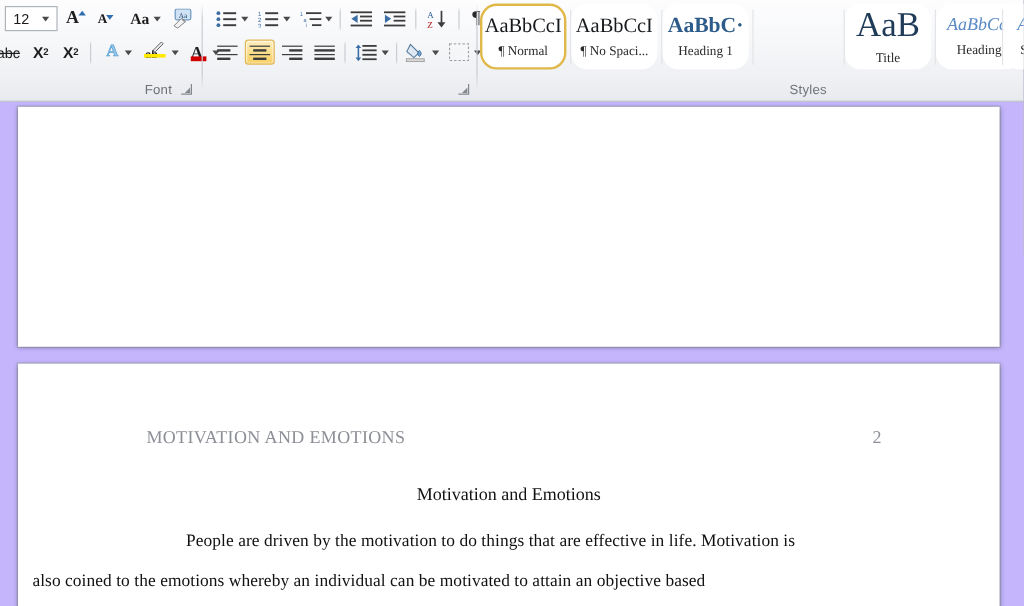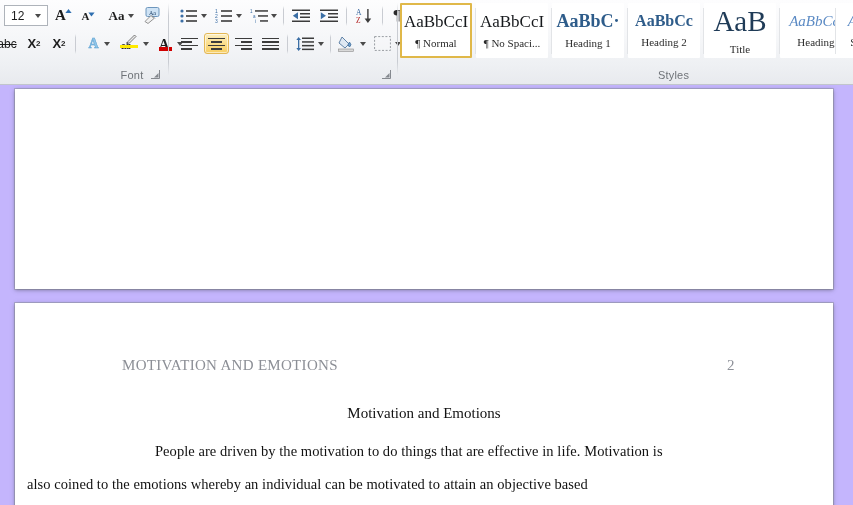--- a/index.html
+++ b/index.html
@@ -64,21 +64,21 @@
   .sup { font-size: 8px; vertical-align: super; }
   .sub { font-size: 8px; vertical-align: sub; }
 
   
   .lines { display:flex; flex-direction:column; justify-content:center; gap:2px; }
   .lines i { display:block; height:1.5px; background:#3c3c3c; }
 
   
   .sty {
     position: absolute; top: 3px; width: 72px; height: 55px;
-    box-sizing: border-box; border: 1px solid transparent; border-radius: 1px;
+    box-sizing: border-box; border: 1px solid transparent; border-radius: 14px;
     background: #fff;
     display: flex; flex-direction: column; align-items: center; justify-content: center; text-align: center;
   }
   .sty.sel {
     border: 2px solid #e0b849;
     box-shadow: inset 0 0 0 1px #fff;
     background: #ffffff;
   }
   .sty .samp {
     font-family: "Liberation Serif", serif;
@@ -388,24 +388,20 @@
       <div class="sty" style="left:78px;">
         <span class="samp" style="font-size:17px;color:#16191c;">AaBbCcI</span>
         <span class="nm">¶ No Spaci...</span>
       </div>
       <div class="sty-sep" style="left:153px;"></div>
       <div class="sty" style="left:154px;">
         <span class="samp" style="font-size:18px;color:#2e5c8a;font-weight:700;">AaBbC·</span>
         <span class="nm">Heading 1</span>
       </div>
       <div class="sty-sep" style="left:229px;"></div>
-      <div class="sty" style="left:230px;">
-        <span class="samp" style="font-size:16px;color:#2e5c8a;font-weight:700;">AaBbCc</span>
-        <span class="nm">Heading 2</span>
-      </div>
       <div class="sty-sep" style="left:305px;"></div>
       <div class="sty" style="left:306px;">
         <span class="samp" style="font-size:29px;color:#1f3b57;">AaB</span>
         <span class="nm">Title</span>
       </div>
       <div class="sty-sep" style="left:381px;"></div>
       <div class="sty" style="left:382px;">
         <span class="samp" style="font-size:15px;color:#5b8ac4;font-style:italic;">AaBbCc.</span>
         <span class="nm">Heading</span>
       </div>

